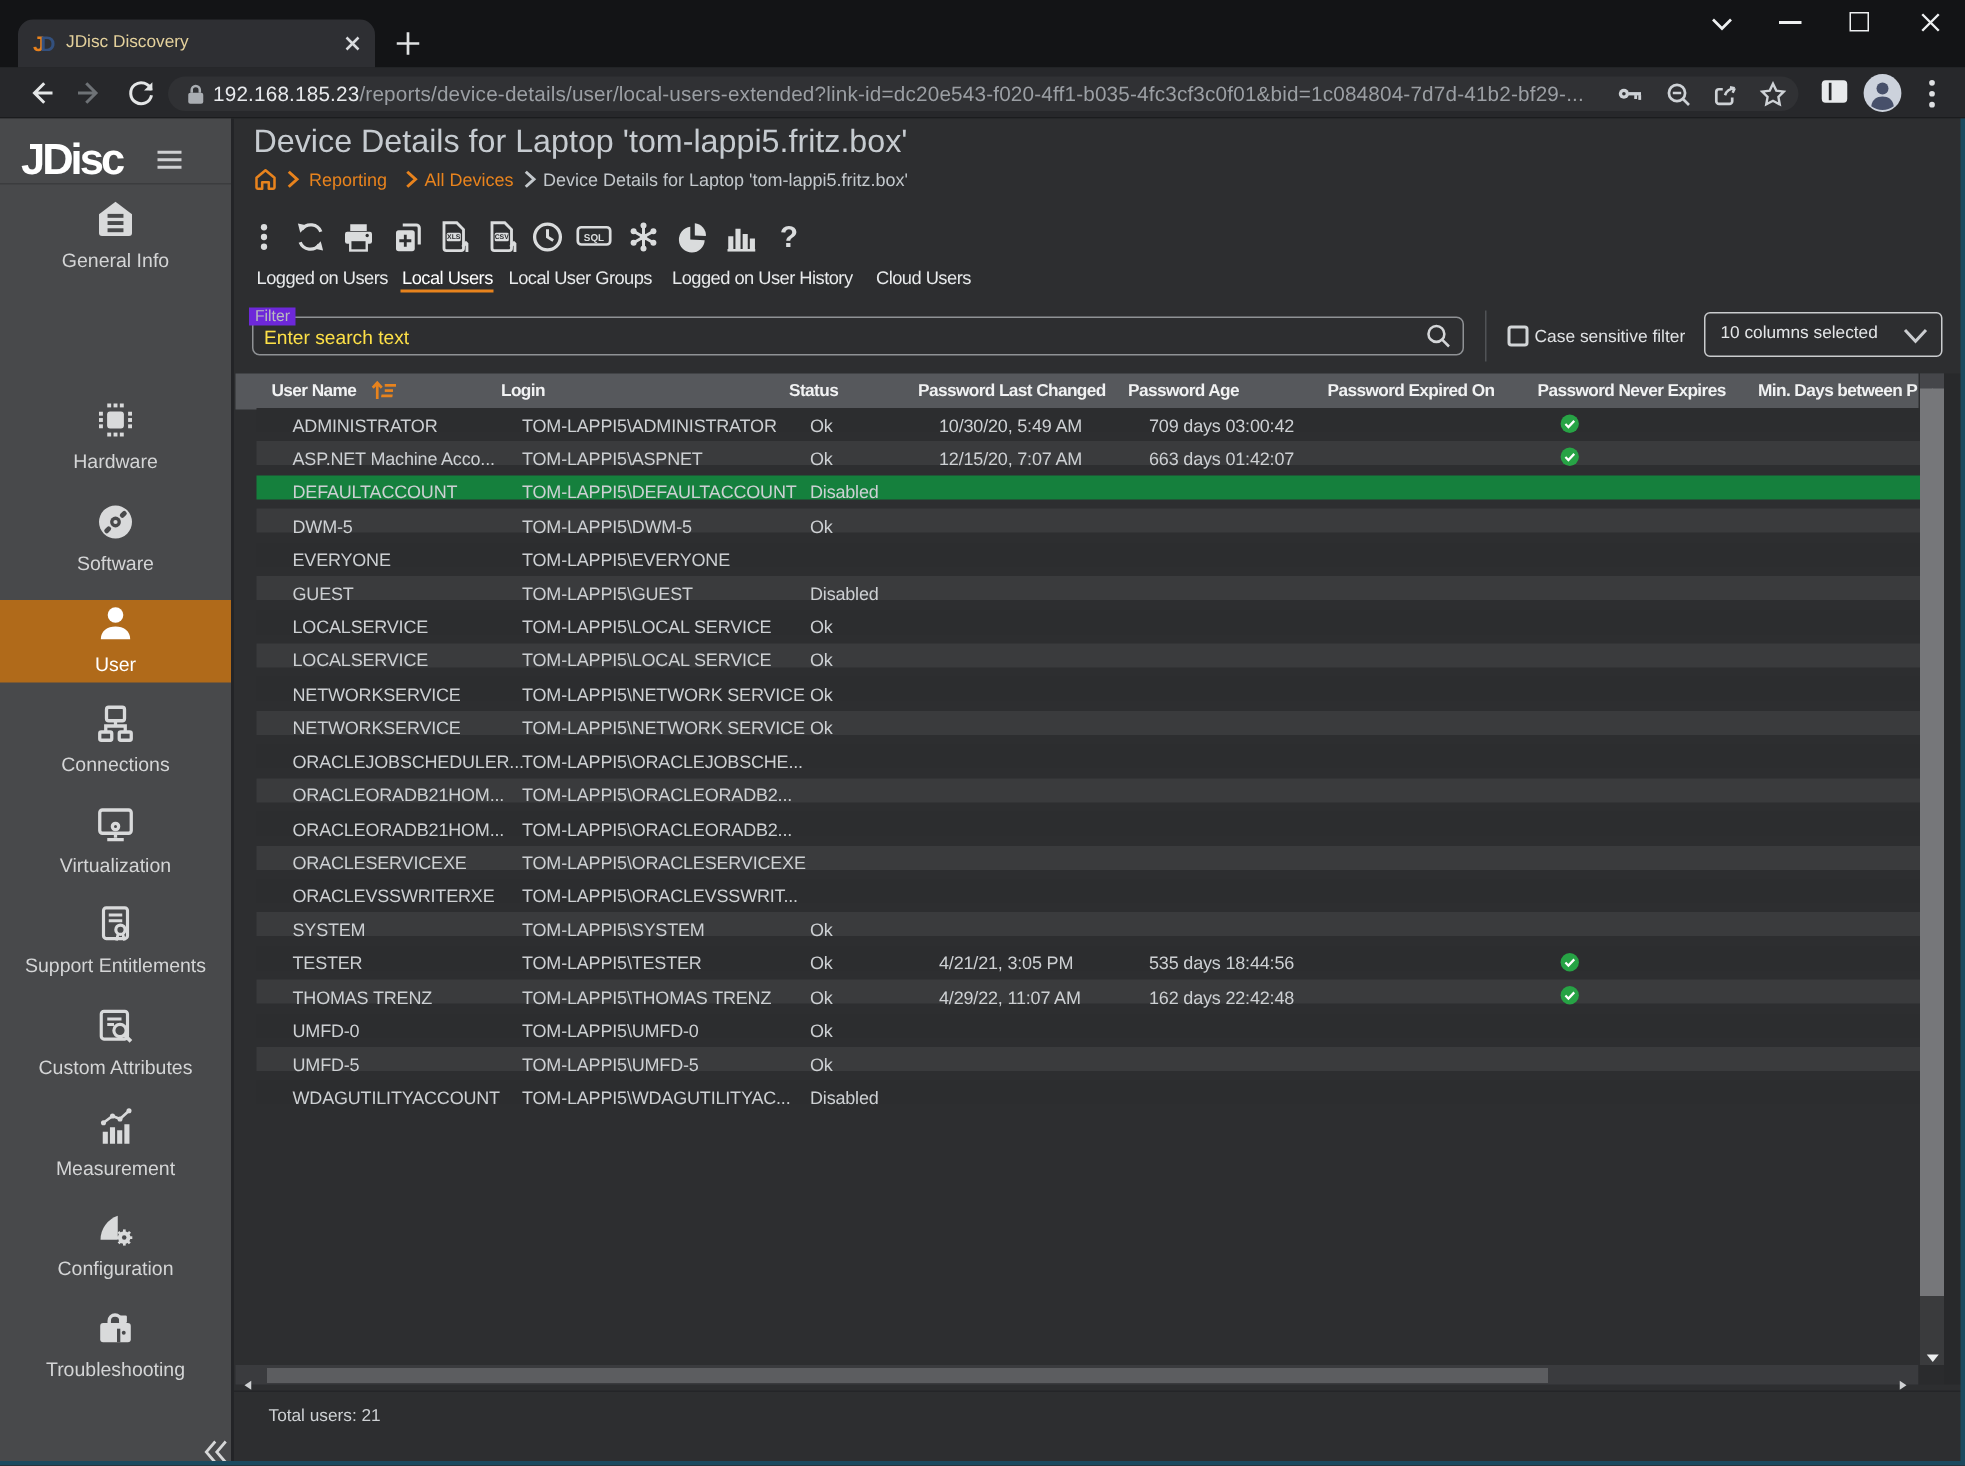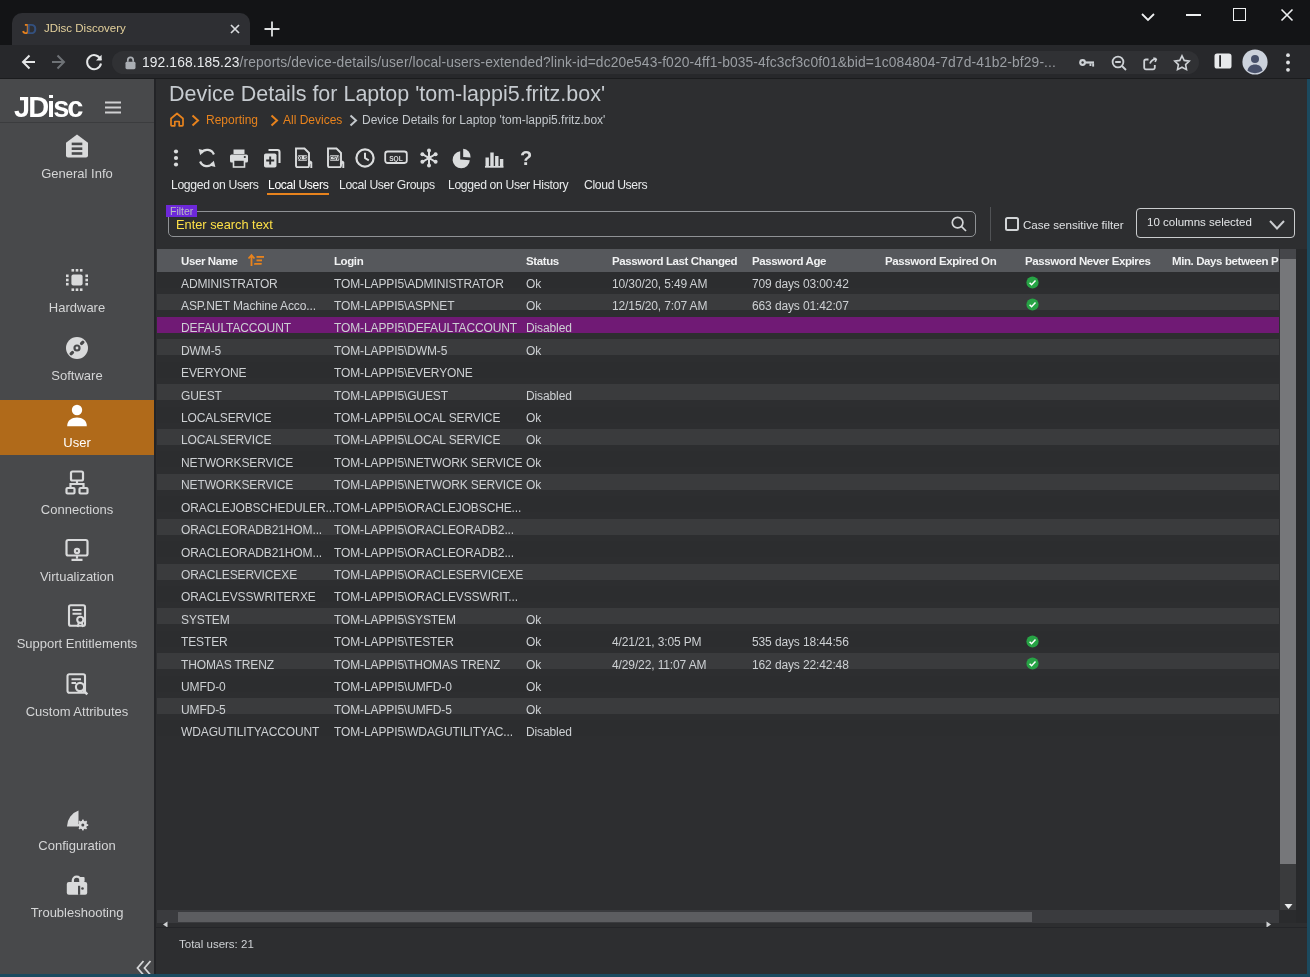--- a/index.html
+++ b/index.html
@@ -22,21 +22,21 @@
 #logo { position:absolute; left:14px; top:12px; font-size:29px; font-weight:bold; color:#fff;
   letter-spacing:-2px; }
 .nav { position:absolute; left:0; width:154px; height:55px; }
 .nico { position:absolute; left:63px; top:1px; width:28px; height:28px; }
 .nlab { position:absolute; left:0; top:35px; width:154px; text-align:center; font-size:13px; }
 #main { position:absolute; left:156px; top:0; width:1154px; height:895px; }
 .hspan { position:absolute; white-space:nowrap; }
 
 #thead { position:absolute; left:1px; top:170px; width:1122px; height:24px; background:#56585c; }
 #thead span { position:absolute; top:5.5px; font-size:11.5px; font-weight:bold; letter-spacing:-0.4px; color:#f0f1f2; white-space:nowrap; }
-.row { position:absolute; left:1px; width:1122px; height:16px; }
+.row { position:absolute; left:15px; width:1122px; height:16px; }
 .row span { position:absolute; top:4.5px; font-size:12px; letter-spacing:-0.12px; color:#cdd0d3; white-space:nowrap; }
 </style></head>
 <body>
 <div id="win">
 
 <div id="tabstrip">
   <div id="tab">
     <div class="abs" style="left:10px;top:8px;font-size:14px;font-weight:bold">
       <span style="color:#e8811c">J</span><span style="color:#33507e;margin-left:-3px">D</span></div>
     <div id="tabtitle">JDisc Discovery</div>
@@ -218,20 +218,36 @@
 <div class="nav" style="top:590px;">
           <div class="nico"><svg width="28" height="28" viewBox="0 0 28 28">
               <g stroke="#d9dadb" stroke-width="2.1" fill="none">
                 <rect x="4.5" y="4.2" width="17.5" height="18.5" rx="1.8"></rect>
                 <path d="M8.5 9.3 h9.5 M8.5 13 h4.5" stroke-width="1.9"></path>
                 <circle cx="17" cy="17" r="4.1"></circle>
                 <path d="M20 20 l4.3 4.3" stroke-width="2.5"></path>
               </g>
             </svg></div>
           <div class="nlab" style="color:#d4d5d6">Custom Attributes</div>
+        </div>
+<div class="nav" style="top:657px;">
+          <div class="nico"><svg width="28" height="28" viewBox="0 0 28 28">
+              <g fill="#d9dadb">
+                <rect x="5.5" y="17.5" width="3.4" height="8"></rect>
+                <rect x="10.3" y="14.5" width="3.4" height="11"></rect>
+                <rect x="15.1" y="16.5" width="3.4" height="9"></rect>
+                <rect x="19.9" y="12.5" width="3.4" height="13"></rect>
+              </g>
+              <path d="M6 11.5 12 7 17 9 23 3.5" stroke="#d9dadb" stroke-width="1.8" fill="none"></path>
+              <circle cx="6" cy="11.5" r="1.7" fill="#d9dadb"></circle>
+              <circle cx="12" cy="7" r="1.7" fill="#d9dadb"></circle>
+              <circle cx="17" cy="9" r="1.7" fill="#d9dadb"></circle>
+              <circle cx="23" cy="3.5" r="1.7" fill="#d9dadb"></circle>
+            </svg></div>
+          <div class="nlab" style="color:#d4d5d6">Measurement</div>
         </div>
 <div class="nav" style="top:724px;">
           <div class="nico"><svg width="28" height="28" viewBox="0 0 28 28">
               <path d="M4 22.5 A 17 17 0 0 1 15.5 6.5 L15.5 22.5 Z" fill="#d9dadb"></path>
               <g fill="#d9dadb">
                 <circle cx="19.8" cy="21" r="4.2"></circle>
                 <rect x="19" y="15.6" width="1.8" height="10.8" transform="rotate(0 19.8 21)"></rect>
                 <rect x="19" y="15.6" width="1.8" height="10.8" transform="rotate(45 19.8 21)"></rect>
                 <rect x="19" y="15.6" width="1.8" height="10.8" transform="rotate(90 19.8 21)"></rect>
                 <rect x="19" y="15.6" width="1.8" height="10.8" transform="rotate(135 19.8 21)"></rect>
@@ -417,21 +433,21 @@
           <span style="left:24px">ASP.NET Machine Acco...</span>
           <span style="left:177px">TOM-LAPPI5\ASPNET</span>
           <span style="left:369px">Ok</span>
           <span style="left:455px">12/15/20, 7:07 AM</span>
           <span style="left:595px">663 days 01:42:07</span>
           <span style="left:869px;top:4px"><svg width="13" height="13" viewBox="0 0 13 13">
               <circle cx="6.5" cy="6.5" r="6.1" fill="#27a345"></circle>
               <path d="M3.6 6.7 5.6 8.7 9.5 4.6" stroke="#fff" stroke-width="1.5" fill="none"></path>
             </svg></span>
         </div>
-<div class="row" style="top:237.8px;background:#701a75">
+<div class="row" style="top:237.8px;background:#15803d">
           <span style="left:24px">DEFAULTACCOUNT</span>
           <span style="left:177px">TOM-LAPPI5\DEFAULTACCOUNT</span>
           <span style="left:369px">Disabled</span>
         </div>
 <div class="row" style="top:260.3px;background:#3a3b3d">
           <span style="left:24px">DWM-5</span>
           <span style="left:177px">TOM-LAPPI5\DWM-5</span>
           <span style="left:369px">Ok</span>
         </div>
 <div class="row" style="top:282.7px;background:#2c2d2f">

